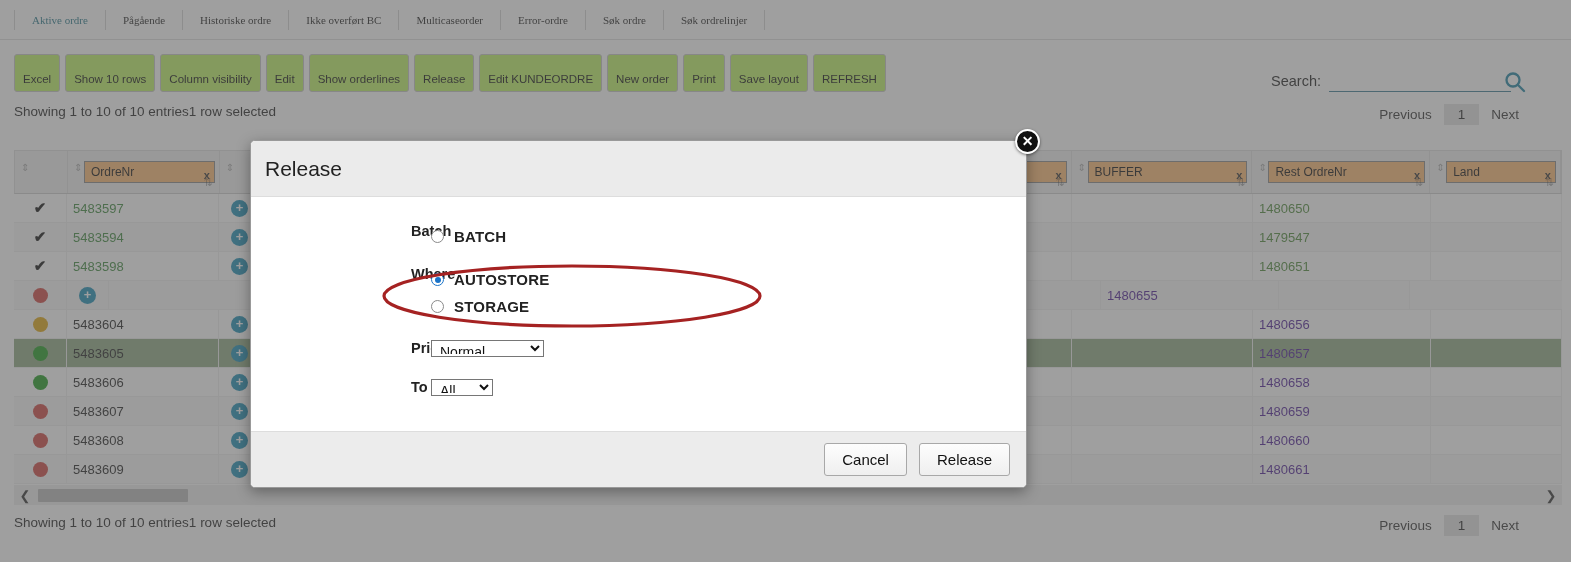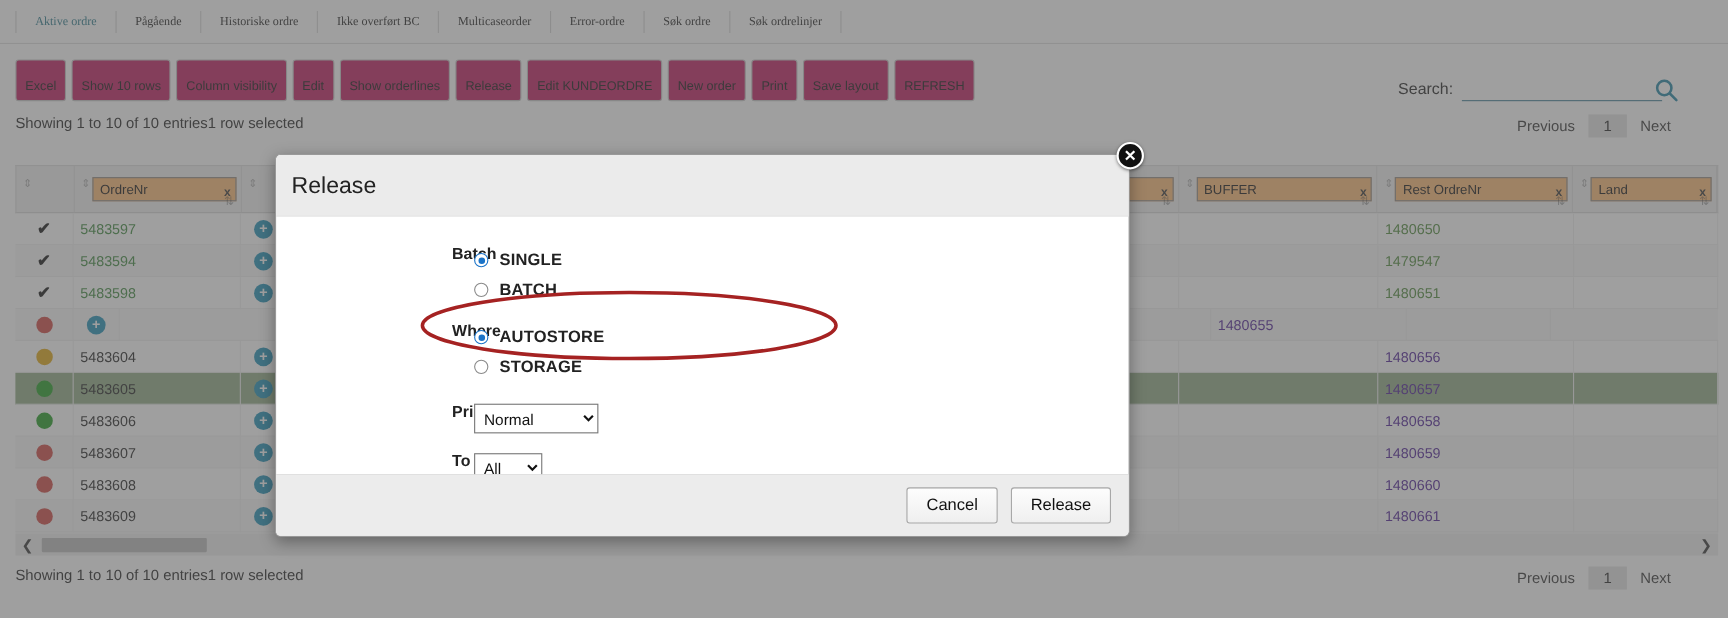--- a/index.html
+++ b/index.html
@@ -22,21 +22,21 @@
   }
   .tab {
     font-size:11px; color:#222; padding:0 17px; line-height:20px;
     border-right:1px solid #d5d5d5; white-space:nowrap;font-family:Liberation Serif, serif;
   }
   .tab:first-child { border-left:1px solid #d5d5d5; }
   .tab.active { color:#2b7a8c; }
 
   .toolbar { position:absolute; left:14px; top:54px; display:flex; gap:5px; }
   .tb-btn {
-    font-size:11.5px; color:#111; background:#be185d;
+    font-size:11.5px; color:#111; background:#bef264;
     border:1px solid #c6c6c6; border-radius:3px;
     padding:18px 8px 6px; line-height:12px; white-space:nowrap;
   }
 
   .search-wrap { position:absolute; right:60px; top:70px; display:flex; align-items:flex-end; }
   .search-label { font-size:14.5px; color:#222; margin-right:8px; padding-bottom:3px; }
   .search-field {
     width:182px; border:0; border-bottom:1px solid #3c7d93;
     background:transparent; height:22px; font-size:13px; outline:none;
   }
@@ -111,21 +111,21 @@
     background:#fff; margin-right:10px; position:relative; flex:none;
   }
   .radio.on { border:1px solid #1a73c8; }
   .radio.on::after {
     content:""; position:absolute; left:2.5px; top:2.5px;
     width:6px; height:6px; border-radius:50%; background:#1a73c8;
   }
   .radio-txt { font-size:15px; font-weight:bold; color:#222; letter-spacing:.2px; }
   .m-select {
     font-family:"Liberation Sans", sans-serif; font-size:14px; color:#111;
-    border:1px solid #767676; background:#fff; height:27px; padding:2px 4px;
+    border:1px solid #767676; background:#fff; height:17px; padding:2px 4px;
   }
   .sel-prio { width:113px; }
   .sel-to { width:62px; }
   .m-foot {
     position:absolute; left:0; bottom:0; width:100%; height:56px;
     background:#ececec; border-top:1px solid #ddd; border-radius:0 0 4px 4px;
     display:flex; align-items:center; justify-content:flex-end; padding-right:16px; gap:12px;
   }
   .m-btn {
     font-family:"Liberation Sans", sans-serif; font-size:15px; color:#111;
@@ -383,24 +383,20 @@
     <div class="m-head">
       <span class="m-title">Release</span>
     </div>
 
     <div class="m-body">
 
       <div class="m-row">
         <div class="m-label">Batch</div>
         <div class="m-ctrl">
           <div class="radio-line">
-            <span class="radio on"></span>
-            <span class="radio-txt">SINGLE</span>
-          </div>
-          <div class="radio-line">
             <span class="radio"></span>
             <span class="radio-txt">BATCH</span>
           </div>
         </div>
       </div>
 
       <div class="m-row" style="margin-top:16px">
         <div class="m-label">Where</div>
         <div class="m-ctrl">
           <div class="radio-line">

